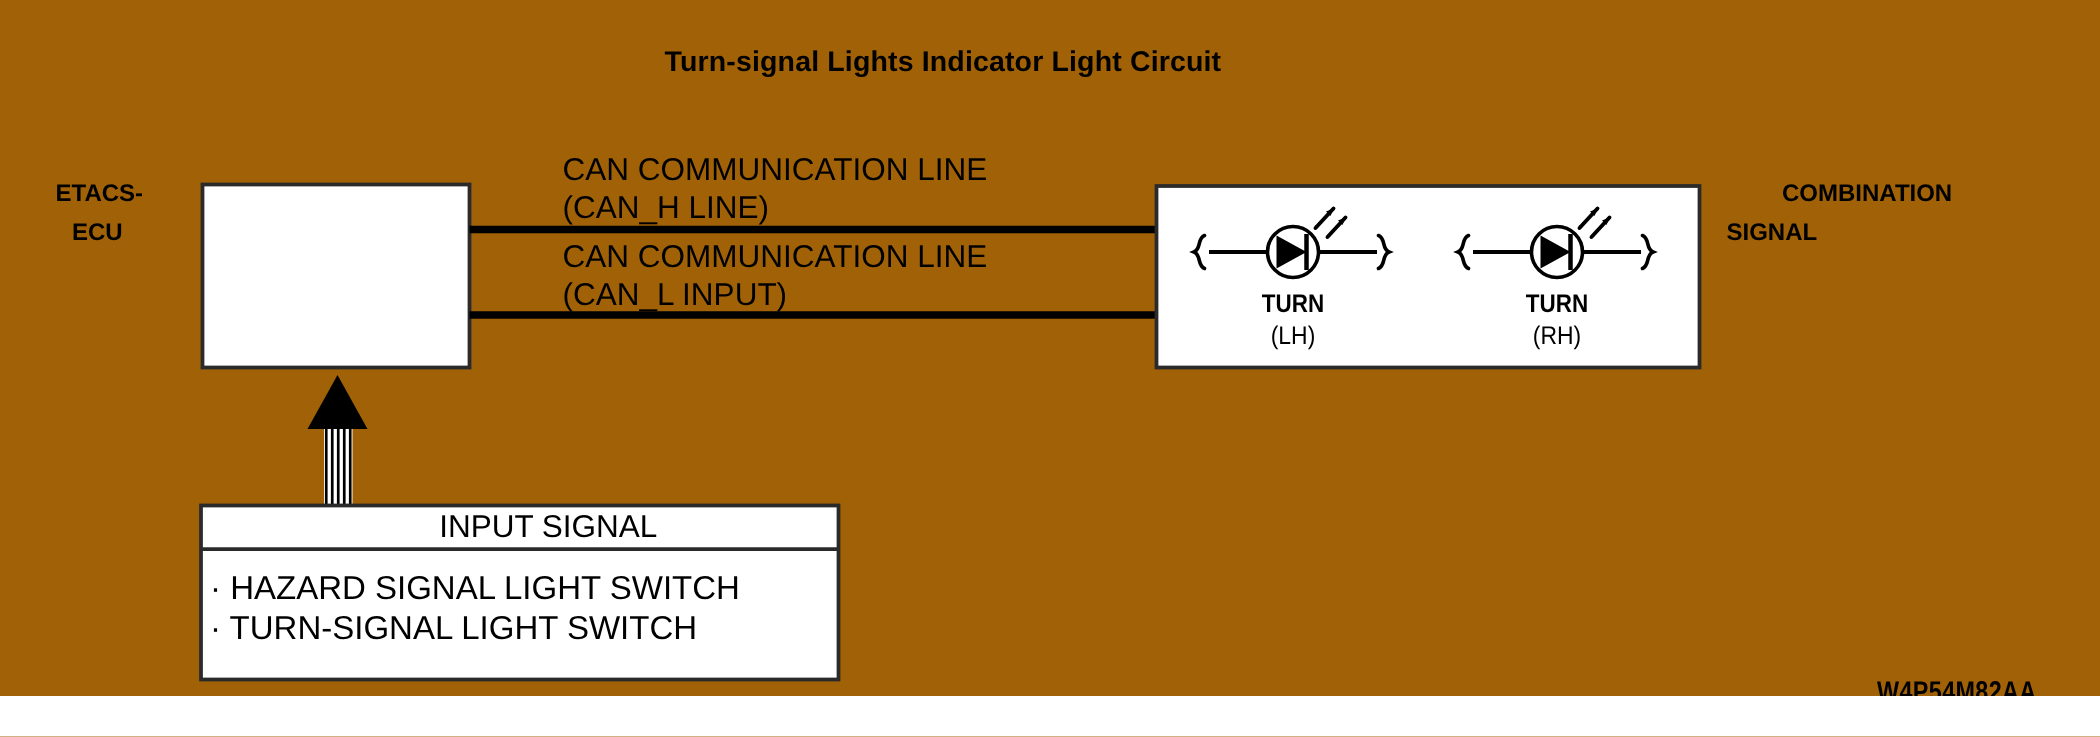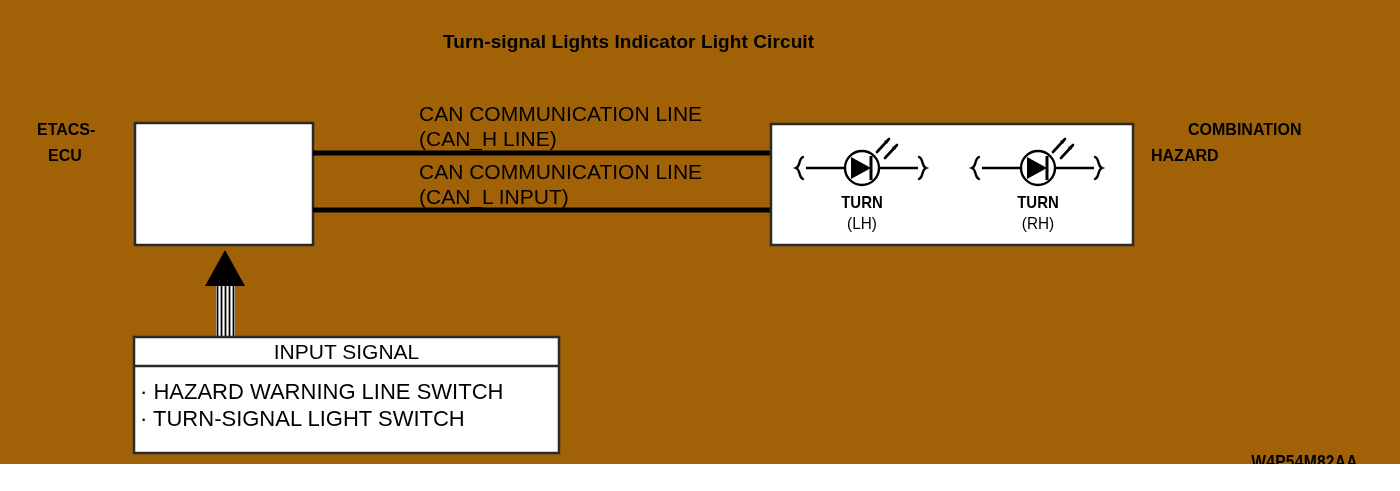--- a/index.html
+++ b/index.html
@@ -38,21 +38,20 @@
     font-weight: bold;
     letter-spacing: 0.1px;
   }
   .label-plain {
     font-size: 16px;
     font-weight: bold;
   }
   .label-line {
     font-size: 21px;
     font-weight: normal;
-    margin-left: 44px;
   }
   .box-title {
     font-size: 21px;
     font-weight: normal;
   }
   .box-item {
     font-size: 22px;
     font-weight: normal;
   }
   .lamp-name {
@@ -165,32 +164,32 @@
     <div class="txt label-line" style="left:375px; top:128px;">(CAN_H LINE)</div>
   </div>
 
   <div>
     <div class="txt label-line" style="left:375px; top:161px;">CAN COMMUNICATION LINE</div>
     <div class="txt label-line" style="left:375px; top:186px;">(CAN_L INPUT)</div>
   </div>
 
   <div>
     <div class="txt label-plain" style="left:1188px; top:122px;">COMBINATION</div>
-    <div class="txt label-plain" style="left:1151px; top:148px;">HAZARD</div>
+    <div class="txt label-plain" style="left:1151px; top:148px;">SIGNAL</div>
   </div>
 
   <div>
     <div class="txt lamp-name centered" style="left:822px; top:194px; width:80px;">TURN</div>
     <div class="txt lamp-side centered" style="left:822px; top:215px; width:80px;">(LH)</div>
   </div>
 
   <div>
     <div class="txt lamp-name centered" style="left:998px; top:194px; width:80px;">TURN</div>
     <div class="txt lamp-side centered" style="left:998px; top:215px; width:80px;">(RH)</div>
   </div>
 
-  <div class="txt box-title centered" style="left:134px; top:341px; width:425px;">INPUT SIGNAL</div>
-  <div class="txt box-item" style="left:140px; top:381px;">· HAZARD WARNING LINE SWITCH</div>
+  <div class="txt box-title centered" style="left:134px; top:341px; width:425px;padding-left:19px;">INPUT SIGNAL</div>
+  <div class="txt box-item" style="left:140px; top:381px;">· HAZARD SIGNAL LIGHT SWITCH</div>
   <div class="txt box-item" style="left:140px; top:408px;">· TURN-SIGNAL LIGHT SWITCH</div>
 
   <div class="txt figure-code" style="left:1228px; top:452px;">W4P54M82AA</div>
 
 </div>
 
 </body></html>

